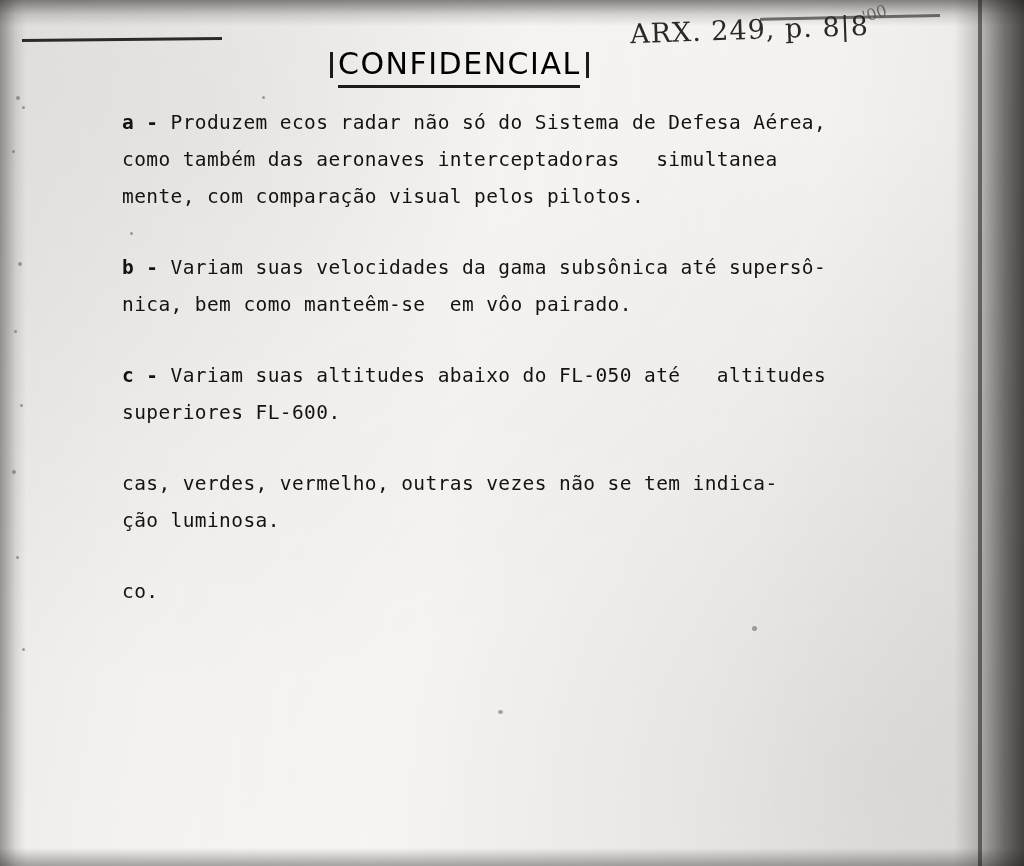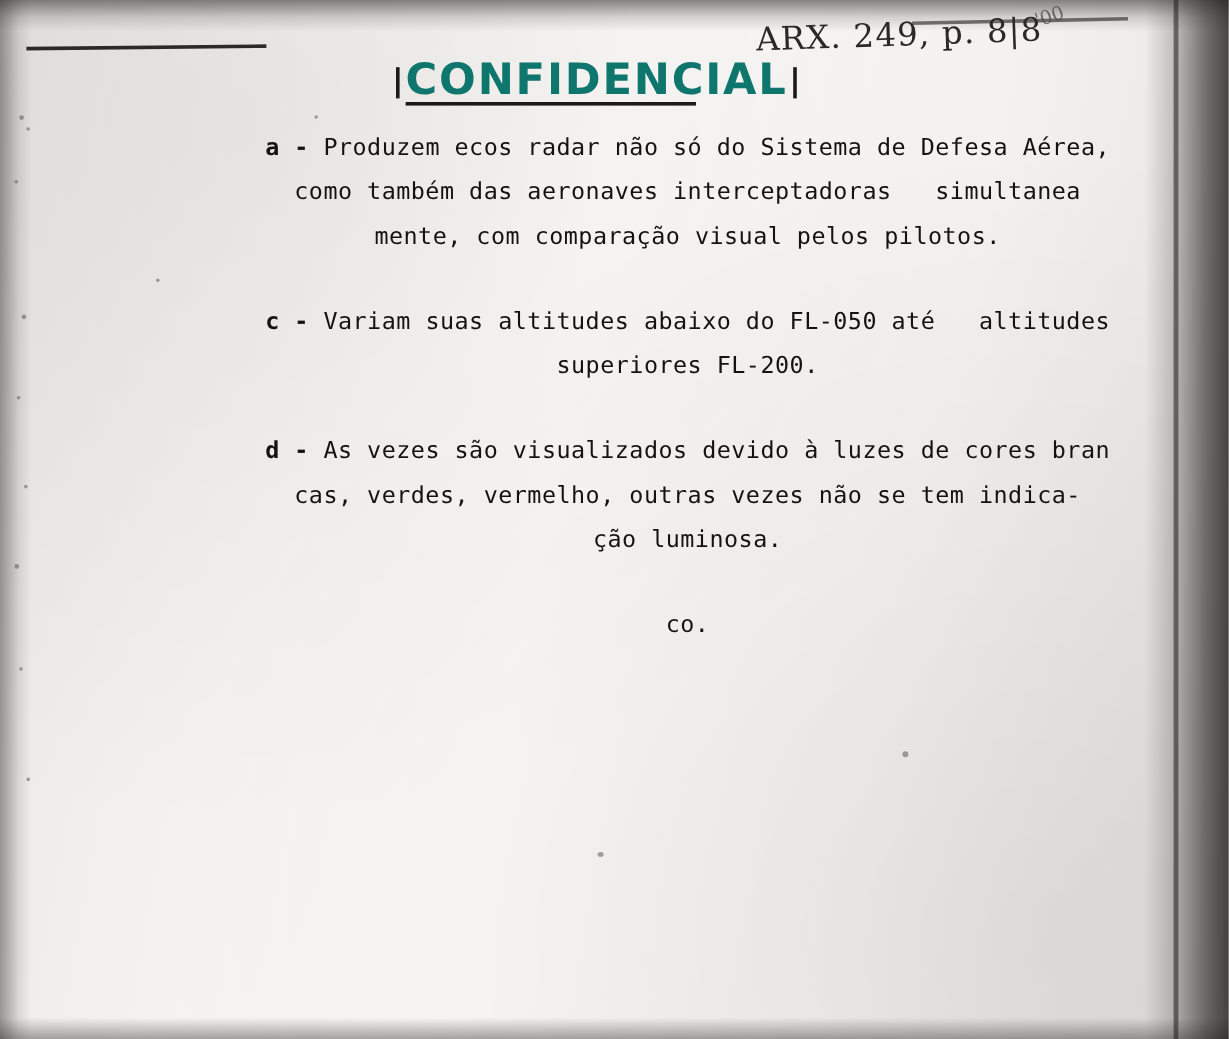--- a/index.html
+++ b/index.html
@@ -111,24 +111,24 @@
     transform: rotate(-18deg);
     opacity: 0.75;
   }
 
   
   #stamp {
     position: absolute;
     left: 325px;
     top: 46px;
     font-family: "DejaVu Sans", sans-serif;
-    font-weight: bold;
-    font-size: 36px;
+    font-weight: normal;
+    font-size: 30px;
     letter-spacing: 1.5px;
-    color: #0f766e;
+    color: #000000;
     white-space: nowrap;
   }
   #stamp .bar-left, #stamp .bar-right {
     display: inline-block;
     width: 3px;
     height: 26px;
     background: #1c1b1a;
     vertical-align: -4px;
     margin: 0 5px;
   }
@@ -145,21 +145,20 @@
   #body {
     position: absolute;
     left: 0;
     top: 104px;
     width: 1024px;
   }
   .para {
     position: relative;
     margin: 0 0 34px 0;
     padding: 0;
-    text-align: center;
   }
   .para .line {
     display: block;
     white-space: pre;
     font-family: "DejaVu Sans Mono", monospace;
     font-size: 19.5px;
     line-height: 37px;
     color: #141312;
     letter-spacing: 0.4px;
     padding-left: 122px;
@@ -202,25 +201,28 @@
   </div>
   <div id="stamp-underline"></div>
 
   <div id="body">
       <div class="para">
         <span class="line"><span class="marker">a -</span><span> </span><span>Produzem ecos radar não só do Sistema de Defesa Aérea,</span></span>
         <span class="line cont"><span>como também das aeronaves interceptadoras   simultanea</span></span>
         <span class="line cont"><span>mente, com comparação visual pelos pilotos.</span></span>
       </div>
       <div class="para">
+        <span class="line"><span class="marker">b -</span><span> </span><span>Variam suas velocidades da gama subsônica até supersô-</span></span>
+        <span class="line cont"><span>nica, bem como manteêm-se  em vôo pairado.</span></span>
+      </div>
+      <div class="para">
         <span class="line"><span class="marker">c -</span><span> </span><span>Variam suas altitudes abaixo do FL-050 até   altitudes</span></span>
-        <span class="line cont"><span>superiores FL-200.</span></span>
-      </div>
-      <div class="para">
-        <span class="line"><span class="marker">d -</span><span> </span><span>As vezes são visualizados devido à luzes de cores bran</span></span>
+        <span class="line cont"><span>superiores FL-600.</span></span>
+      </div>
+      <div class="para">
         <span class="line cont"><span>cas, verdes, vermelho, outras vezes não se tem indica-</span></span>
         <span class="line cont"><span>ção luminosa.</span></span>
       </div>
       <div class="para">
         <span class="line cont"><span>co.</span></span>
       </div>
     </div>
 
   <div class="speck" style="left:16px;top:96px;width:4px;height:4px;"></div>
   <div class="speck" style="left:22px;top:106px;width:3px;height:3px;"></div>

